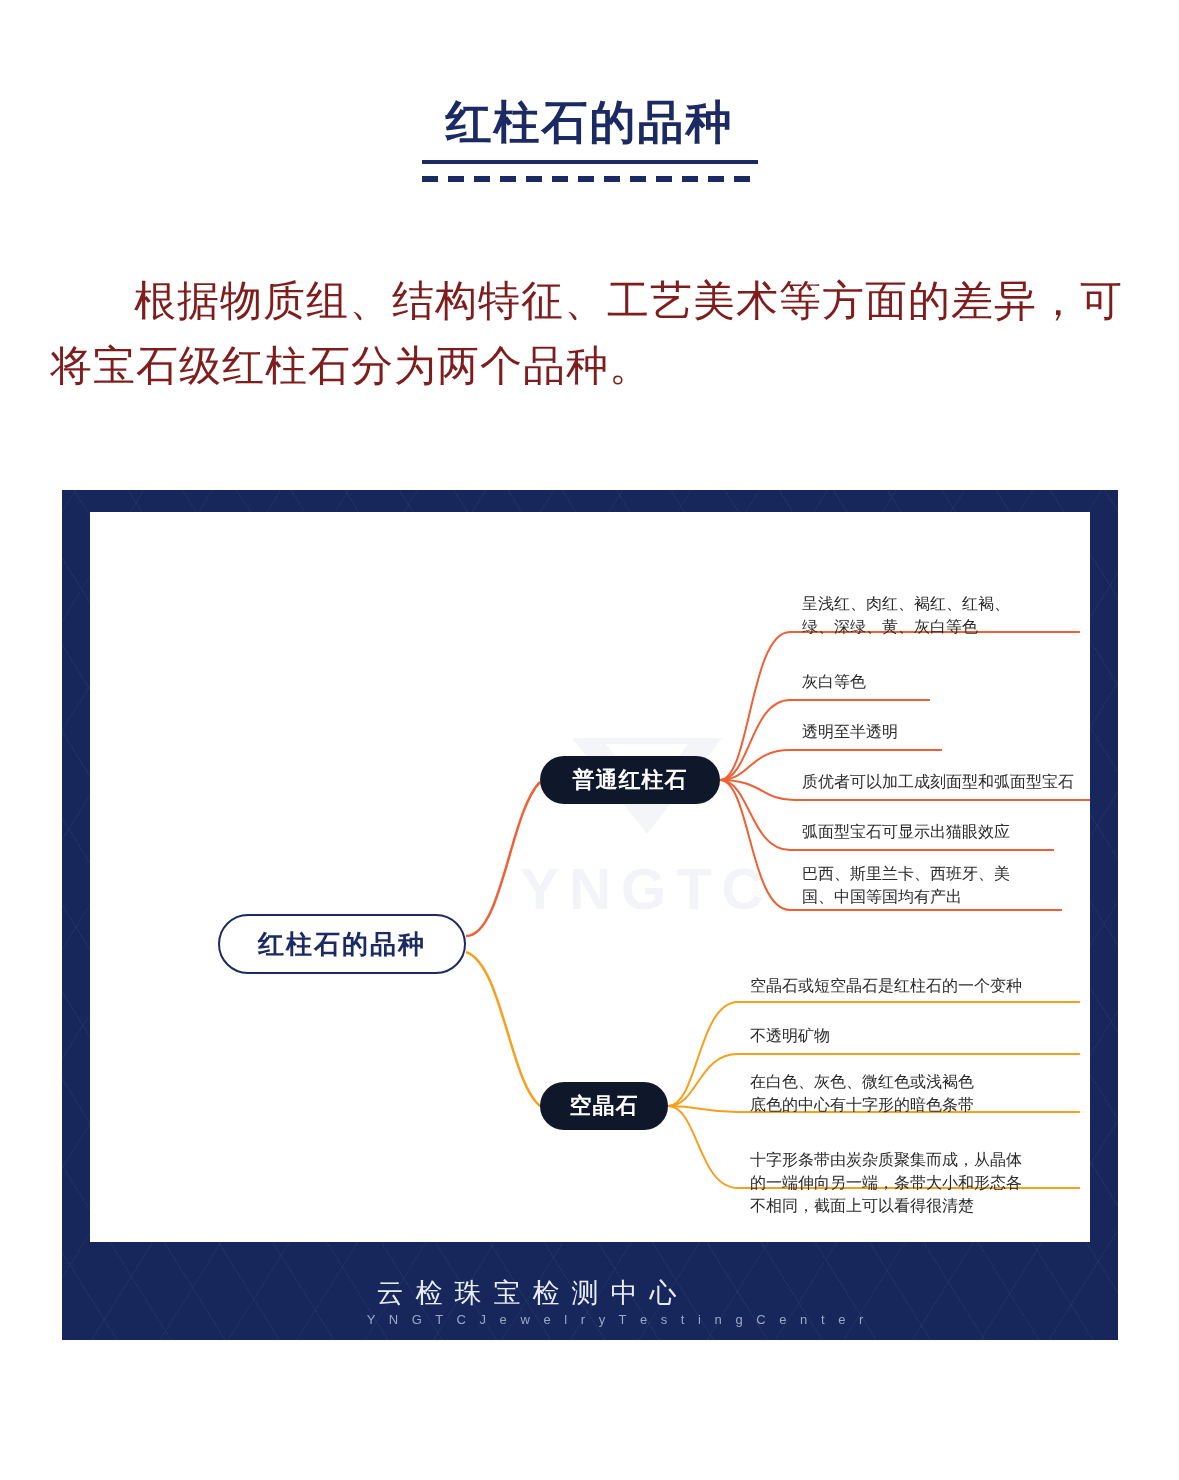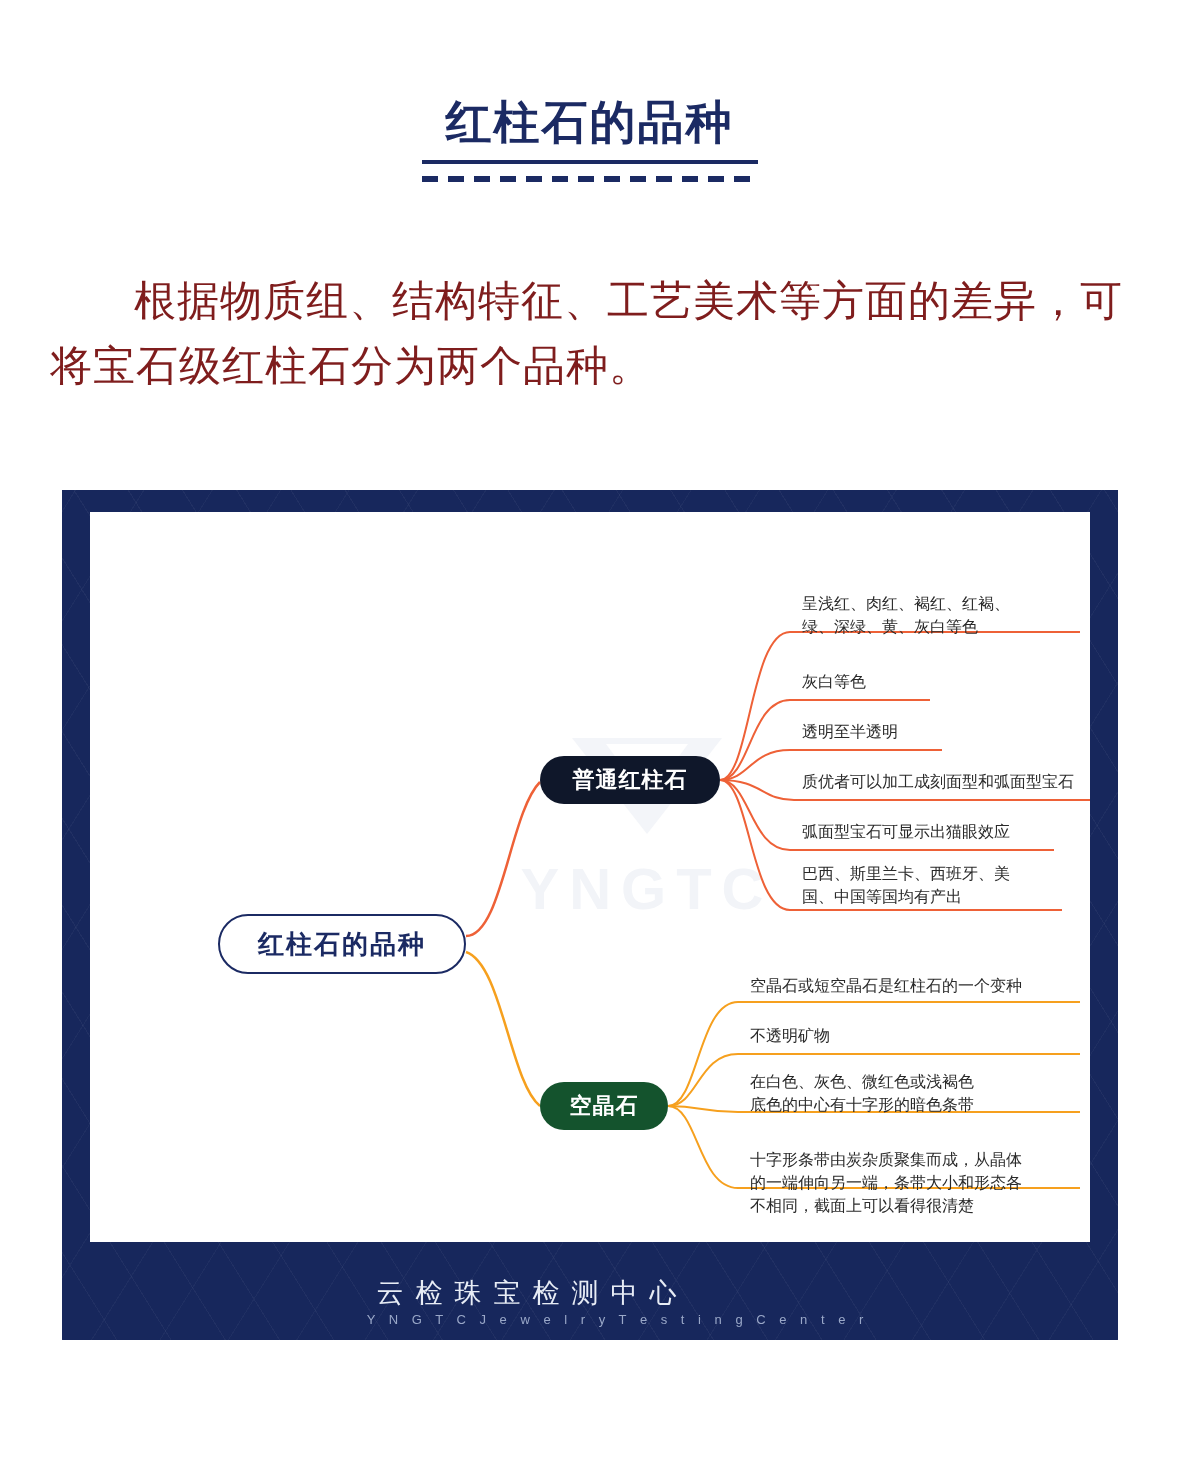--- a/index.html
+++ b/index.html
@@ -192,21 +192,21 @@
     color: #ffffff;
     font-size: 22px;
     font-weight: bold;
     letter-spacing: 1px;
   }
   .node-branch-2 {
     left: 450px;
     top: 570px;
     width: 128px;
     height: 48px;
-    background: #14532d;
+    background: #0f172a;
     border-radius: 24px;
     color: #ffffff;
     font-size: 22px;
     font-weight: bold;
     letter-spacing: 1px;
   }
   .leaf {
     position: absolute;
     font-size: 16px;
     line-height: 1.45;

